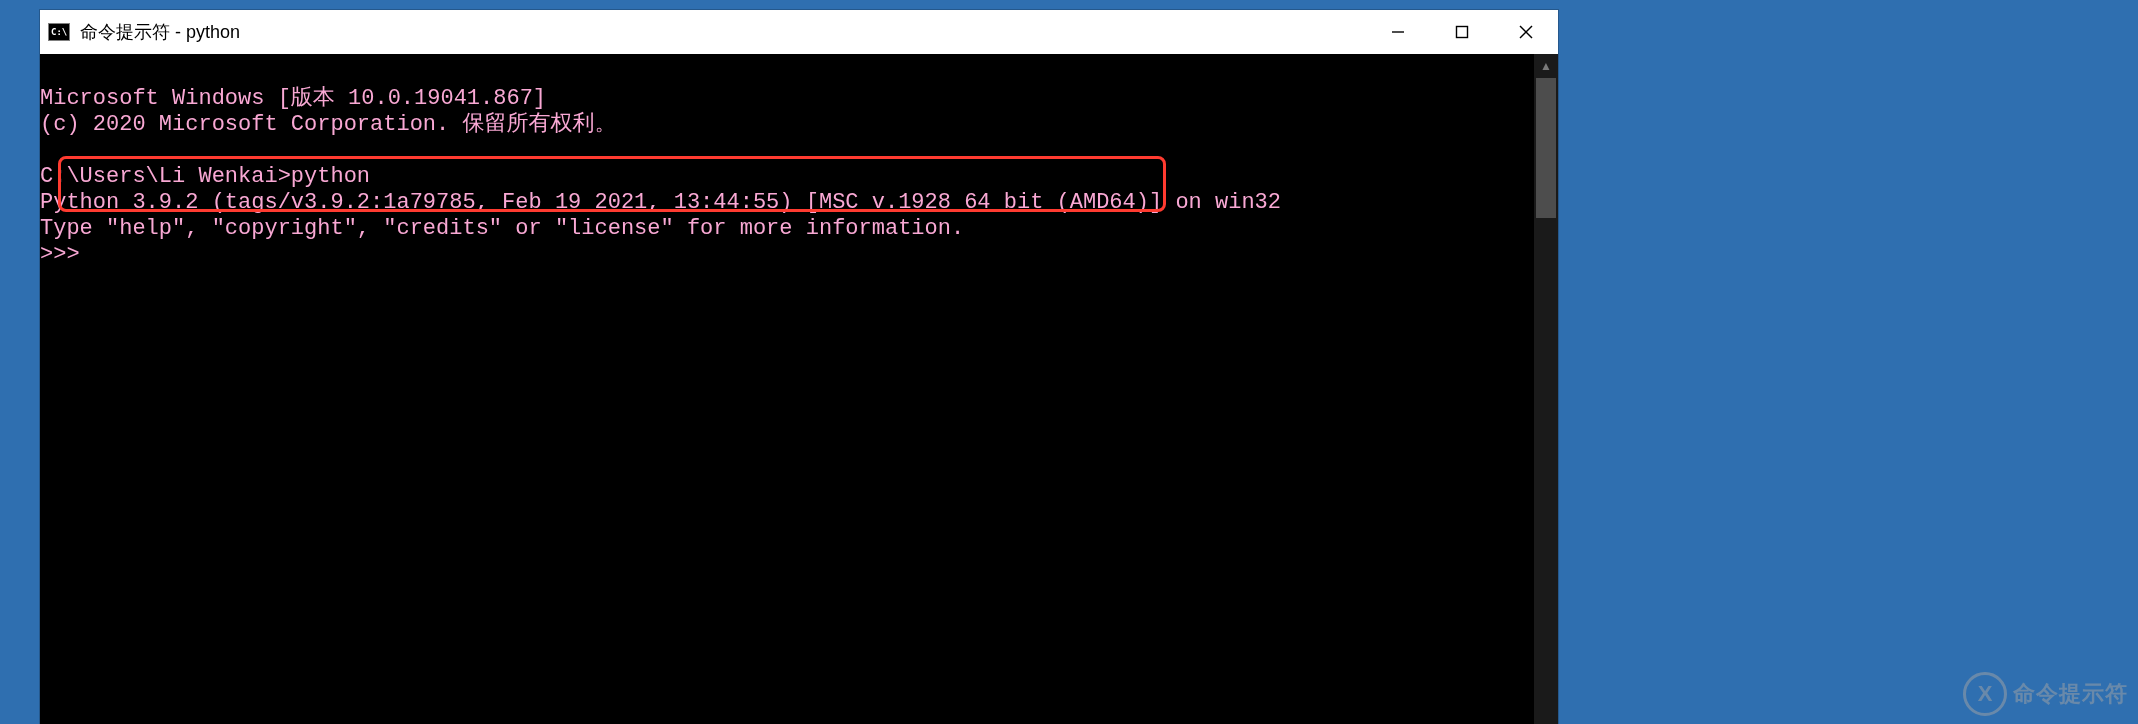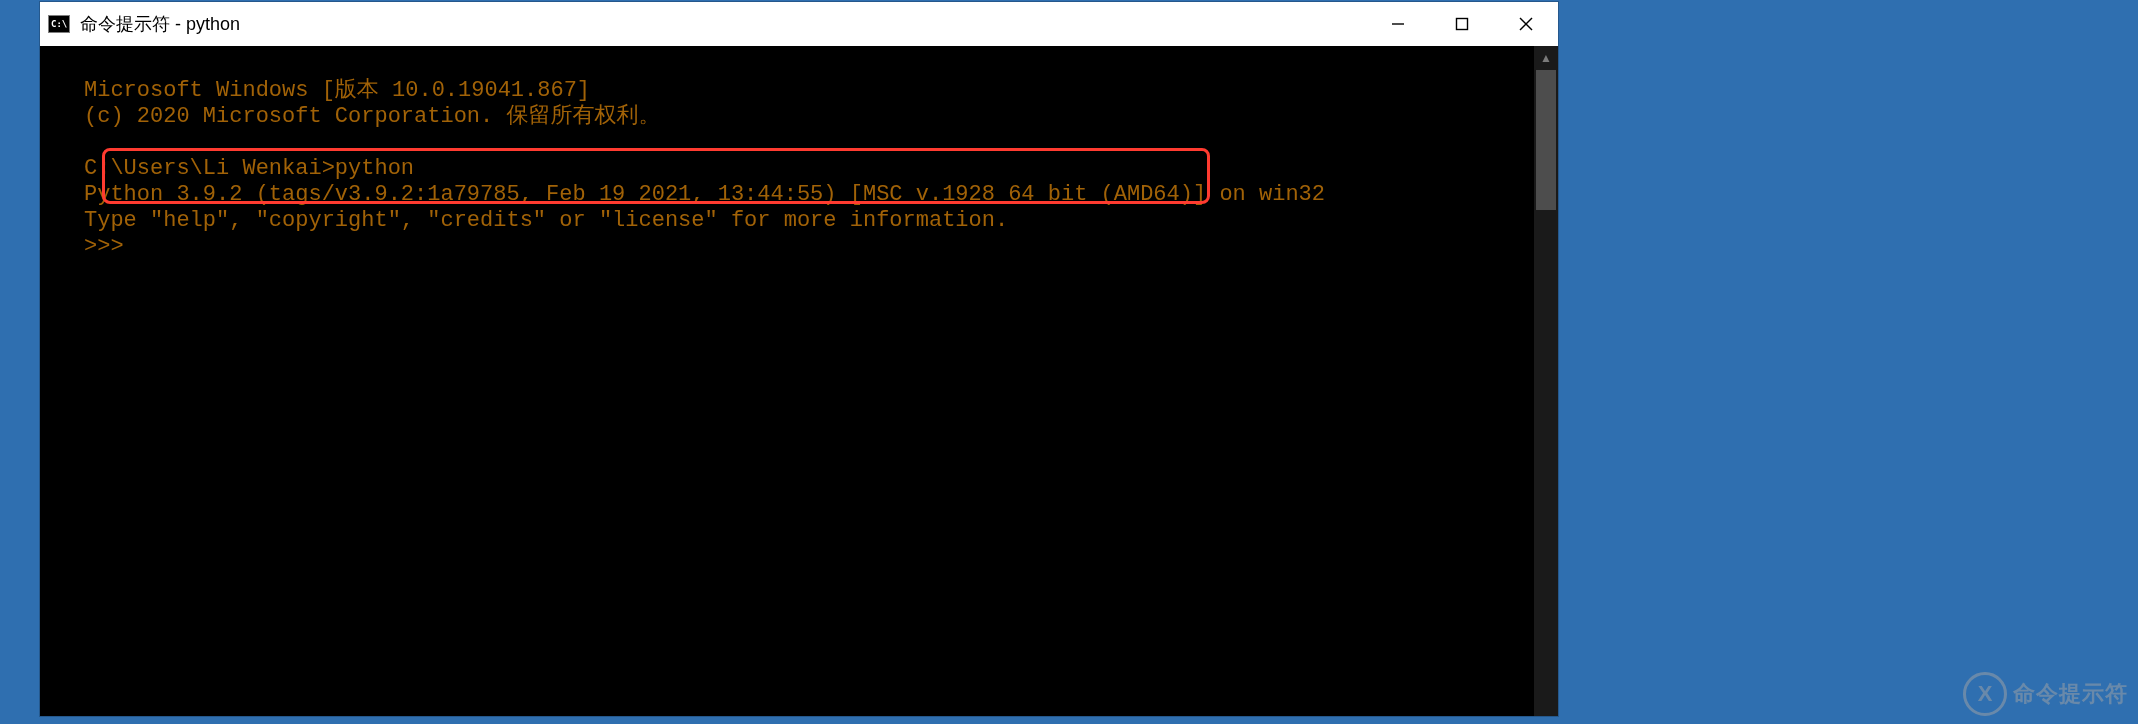--- a/index.html
+++ b/index.html
@@ -7,21 +7,21 @@
     padding: 0;
     width: 2138px;
     height: 724px;
     overflow: hidden;
     font-family: "Segoe UI", "Microsoft YaHei", sans-serif;
     background: #2f6fb0;
   }
   .window {
     position: absolute;
     left: 40px;
-    top: 2px;
+    top: 10px;
     width: 1518px;
     height: 714px;
     background: #ffffff;
     box-shadow: 0 0 0 1px rgba(0,0,0,.2);
     display: flex;
     flex-direction: column;
   }
   .titlebar {
     height: 44px;
     background: #ffffff;
@@ -69,28 +69,27 @@
   .win-btn svg { display:block; }
   .terminal-wrap {
     flex: 1;
     display: flex;
     background: #000;
     position: relative;
   }
   .terminal {
     flex: 1;
     padding: 6px 4px 0 0;
-    color: #a16207;
+    color: #f9a8d4;
     font-family: "NSimSun", "SimSun", Consolas, "Courier New", monospace;
     font-size: 22px;
     line-height: 26px;
     white-space: pre;
     overflow: hidden;
     position: relative;
-    margin-left: 44px;
   }
   .blank-line { height: 26px; }
   .highlight-box {
     position: absolute;
     left: 18px;
     top: 102px;
     width: 1108px;
     height: 56px;
     border: 3px solid #ff3b30;
     border-radius: 8px;

